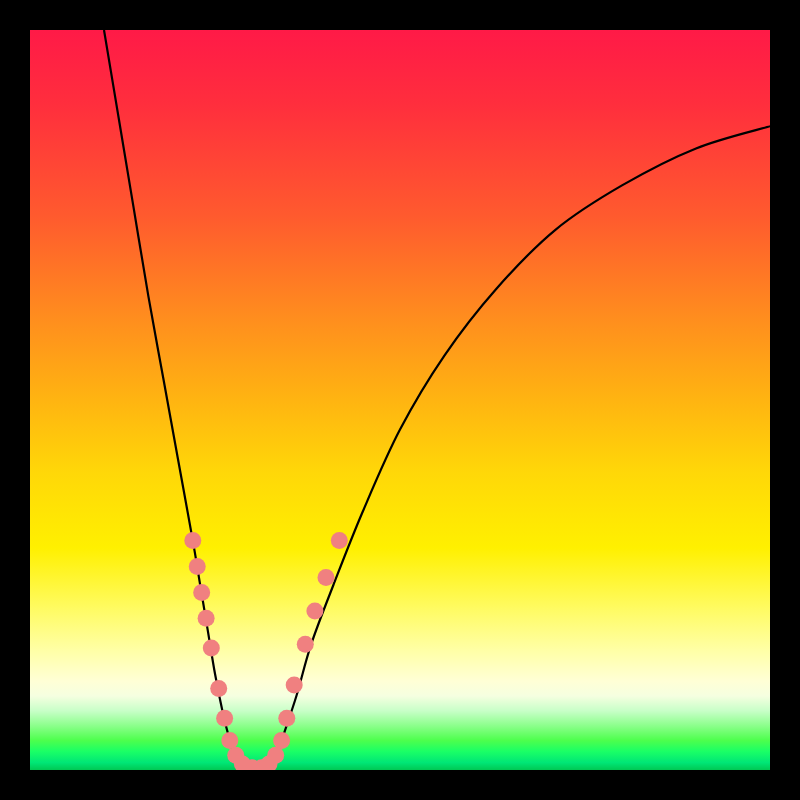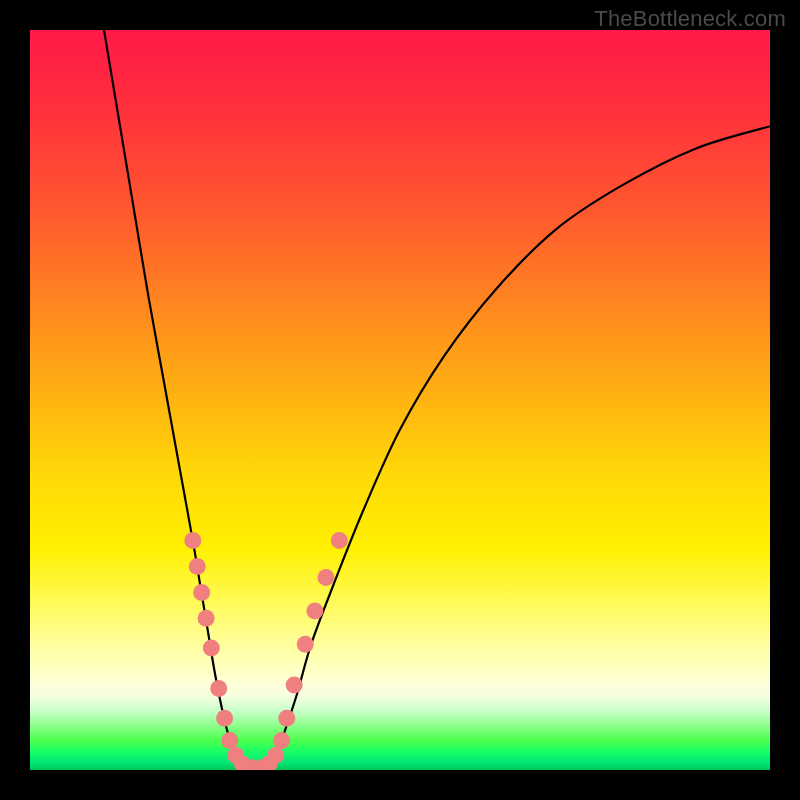--- a/index.html
+++ b/index.html
@@ -63,21 +63,20 @@
     top: 0;
     left: 0;
     width: 740px;
     height: 740px;
   }
 </style>
 </head>
 <body>
 
 <div class="frame">
-  <div class="watermark">TheBottleneck.com</div>
 
   <div class="plot">
     <svg class="curve" viewBox="0 0 740 740" preserveAspectRatio="none">
       <g>
         <path id="path-left" fill="none" stroke="#000" stroke-width="2.2" d="M 74 0 C 76.46666666666667 14.799999999999992, 83.86666666666666 59.199999999999946, 88.8 88.79999999999995 C 93.73333333333333 118.39999999999996, 98.66666666666667 148.00000000000003, 103.60000000000001 177.60000000000002 C 108.53333333333335 207.20000000000002, 113.46666666666667 238.03333333333333, 118.4 266.4 C 123.33333333333334 294.76666666666665, 128.26666666666665 320.66666666666663, 133.2 347.79999999999995 C 138.13333333333333 374.9333333333333, 143.06666666666666 402.06666666666666, 148 429.2 C 152.93333333333334 456.3333333333333, 159.10000000000002 489.6333333333333, 162.8 510.6 C 166.5 531.5666666666667, 167.73333333333335 540.2, 170.20000000000002 555 C 172.66666666666669 569.8, 175.13333333333333 584.6, 177.6 599.4 C 180.06666666666666 614.1999999999999, 182.53333333333333 630.2333333333333, 185 643.8 C 187.46666666666667 657.3666666666666, 189.93333333333334 669.6999999999999, 192.4 680.8 C 194.86666666666667 691.9, 197.33333333333334 701.7666666666667, 199.8 710.4 C 202.26666666666668 719.0333333333333, 205.9666666666667 728.9, 207.20000000000002 732.6"></path>
         <path id="path-floor" fill="none" stroke="#000" stroke-width="2.2" d="M 207.20000000000002 732.6 C 208.43333333333334 733.4633333333334, 212.13333333333333 736.67, 214.6 737.78 C 217.06666666666666 738.89, 219.53333333333333 739.0133333333333, 222 739.26 C 224.46666666666667 739.5066666666667, 226.93333333333334 739.5066666666667, 229.4 739.26 C 231.86666666666667 739.0133333333333, 234.33333333333334 738.89, 236.8 737.78 C 239.26666666666668 736.67, 242.9666666666667 733.4633333333334, 244.20000000000002 732.6"></path>
         <path id="path-right" fill="none" stroke="#000" stroke-width="2.2" d="M 244.20000000000002 732.6 C 245.43333333333334 728.9, 247.90000000000003 721.5, 251.60000000000002 710.4 C 255.3 699.3, 261.46666666666664 682.0333333333333, 266.4 666 C 271.3333333333333 649.9666666666667, 275.0333333333333 632.7, 281.2 614.2 C 287.3666666666667 595.7, 294.76666666666665 577.2, 303.4 555 C 312.0333333333333 532.8, 321.9 506.9, 333 481 C 344.1 455.1, 356.43333333333334 425.5, 370 399.59999999999997 C 383.56666666666666 373.69999999999993, 398.3666666666667 349.0333333333333, 414.40000000000003 325.59999999999997 C 430.4333333333334 302.16666666666663, 447.7 279.96666666666664, 466.2 259 C 484.7 238.03333333333336, 504.4333333333333 217.06666666666675, 525.4 199.80000000000007 C 546.3666666666667 182.5333333333334, 568.5666666666666 168.96666666666667, 592 155.39999999999998 C 615.4333333333334 141.8333333333333, 641.3333333333334 128.26666666666662, 666 118.39999999999998 C 690.6666666666666 108.53333333333332, 727.6666666666666 99.90000000000003, 740 96.20000000000005"></path>
         <g id="markers">
             <circle cx="162.8" cy="510.6" r="8.5" fill="#f08080"></circle>
             <circle cx="167.24" cy="536.5" r="8.5" fill="#f08080"></circle>

